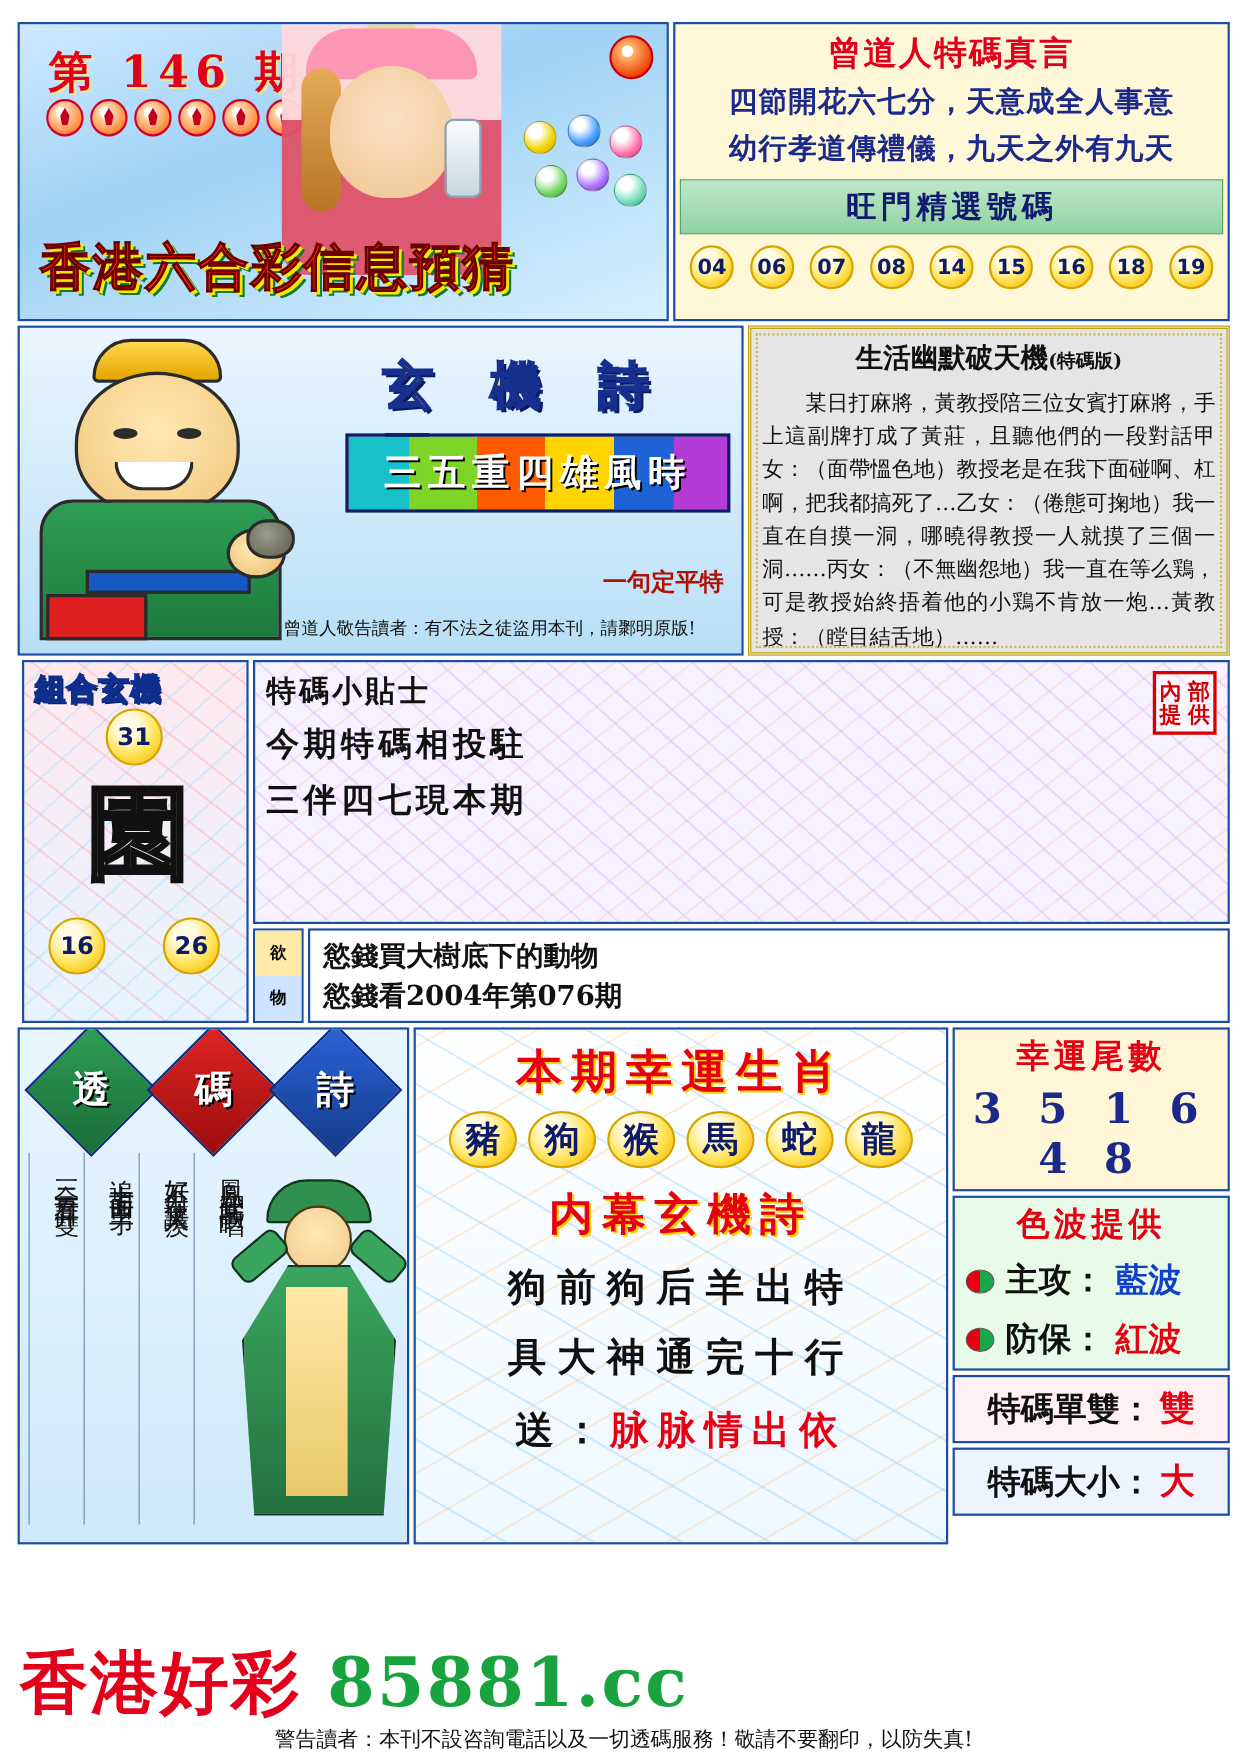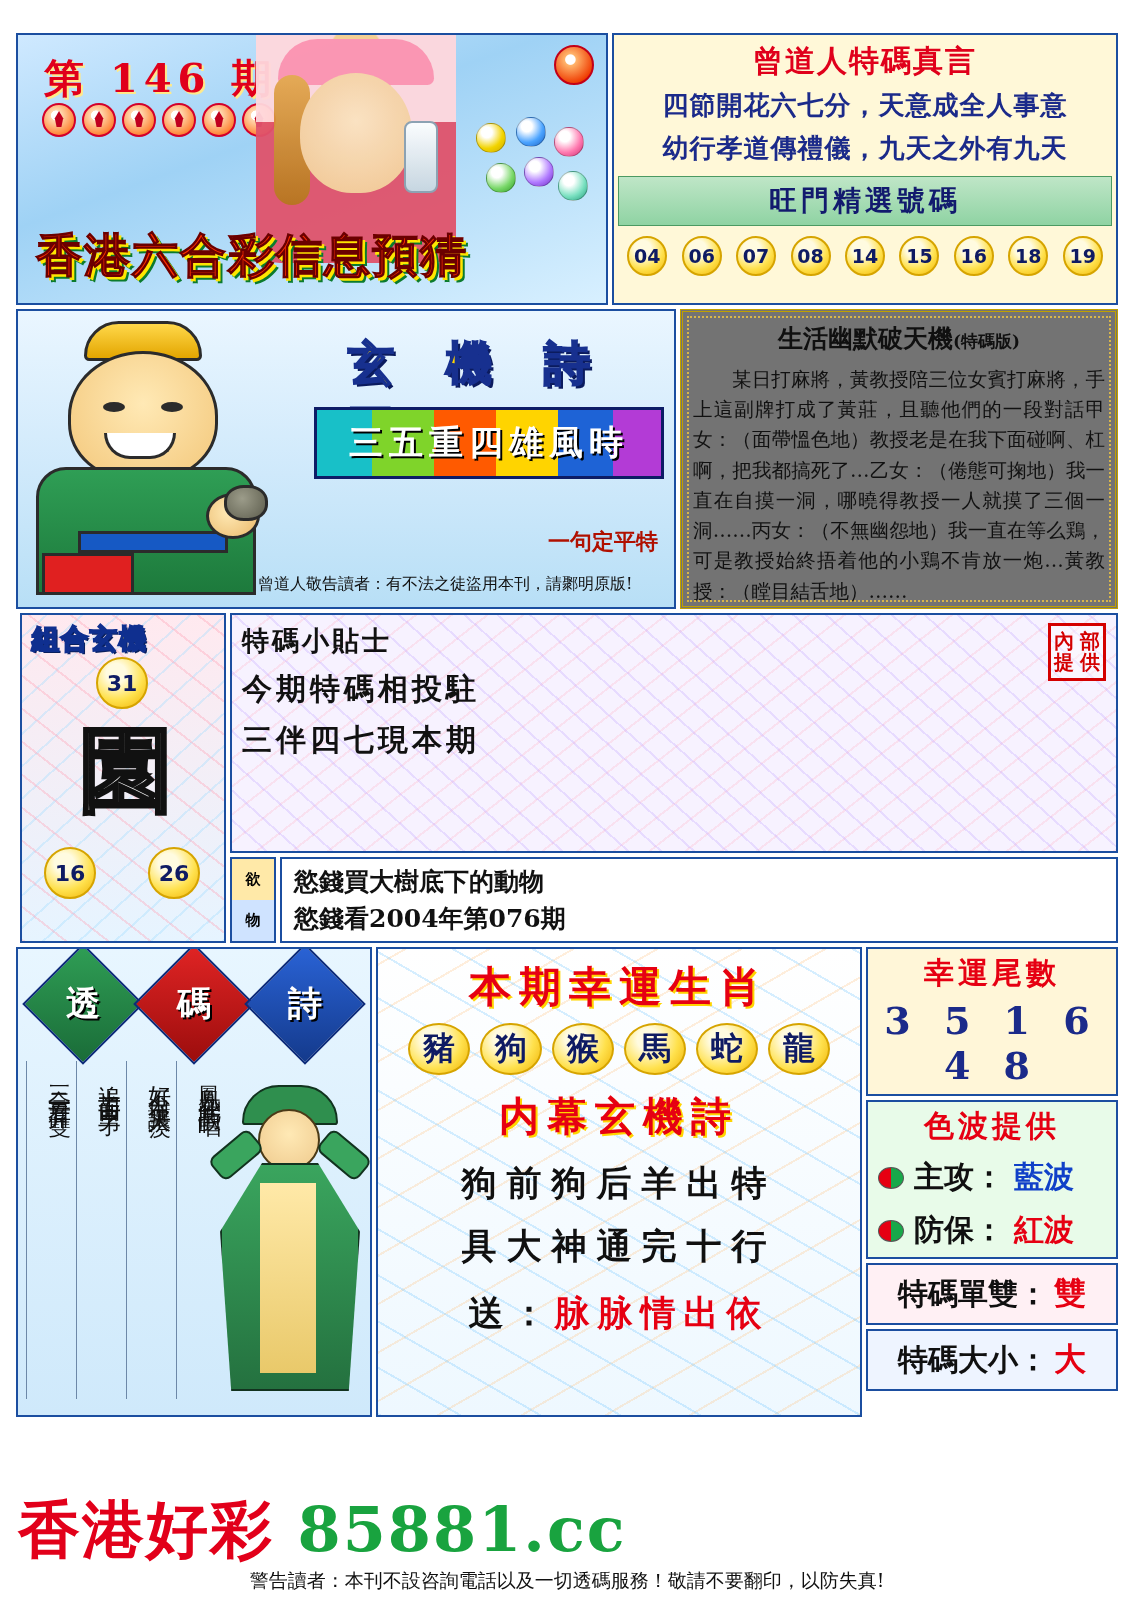--- a/index.html
+++ b/index.html
@@ -48,21 +48,21 @@
     color: #ffffff;
     letter-spacing: 4px;
     text-shadow:
       3px 3px 0 #1a3a8a, -2px -2px 0 #1a3a8a,
       2px -2px 0 #1a3a8a, -2px 2px 0 #1a3a8a,
       0 0 14px rgba(120,190,255,.9);
     -webkit-text-stroke: 1px #13306e;
   }
 
   
-  .row1 { display: flex; margin-top: 19px; height: 272px; }
+  .row1 { display: flex; margin-top: 6px; height: 272px; }
   .issue-box {
     position: relative;
     width: 592px;
     border: 2px solid #1b4ea0;
     background: linear-gradient(160deg,#cfe9ff 0%, #9fd2f5 40%, #d8f0ff 100%);
     overflow: hidden;
   }
   .issue-no {
     position: absolute; left: 26px; top: 16px;
     font-size: 40px; font-weight: bold; color: #e0001b;
@@ -219,21 +219,21 @@
   }
   .poem-note {
     position: absolute; left: 240px; bottom: 12px; right: 10px;
     font-size: 16px; color: #101010;
     font-family: "DejaVu Serif","Liberation Serif",serif;
   }
 
   .humor-box {
     flex: 1; margin-left: 4px;
     border: 3px double #c0a000;
-    background: #737373;
+    background: #e5e5e5;
     padding: 8px 10px;
     position: relative;
   }
   .humor-box::before {
     content: "";
     position: absolute; inset: 4px;
     border: 2px dotted #d8b64a; pointer-events: none;
   }
   .humor-title {
     text-align: center; font-size: 25px; font-weight: bold; color: #101010;

